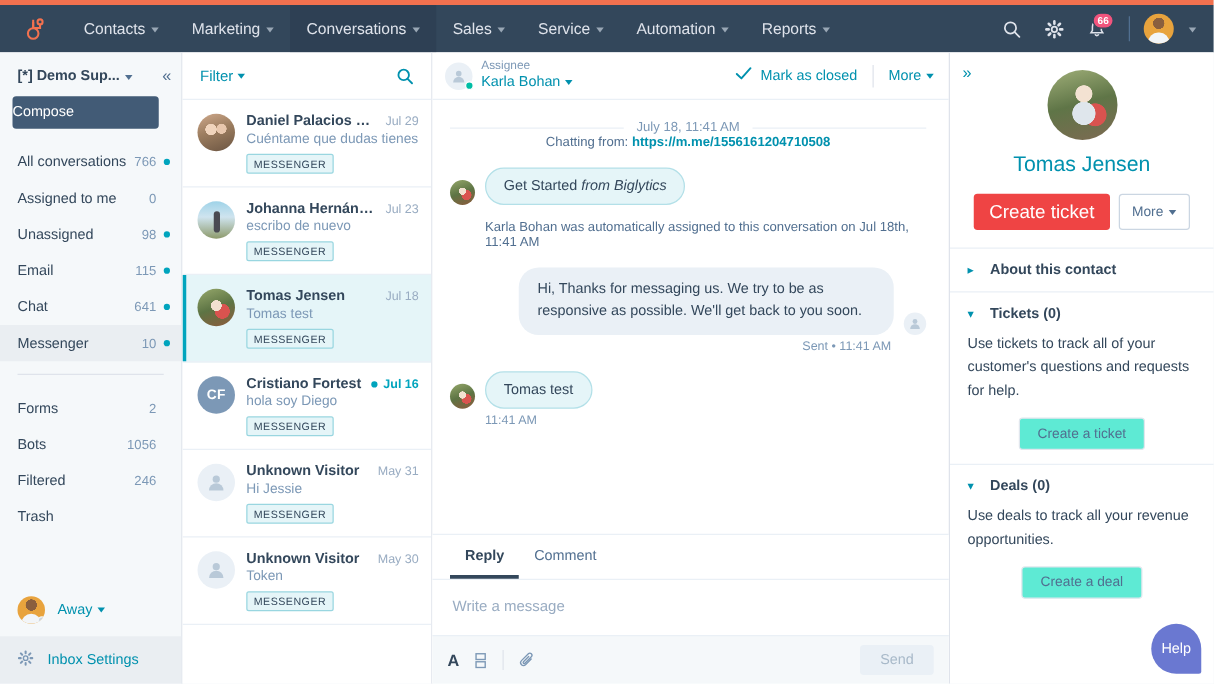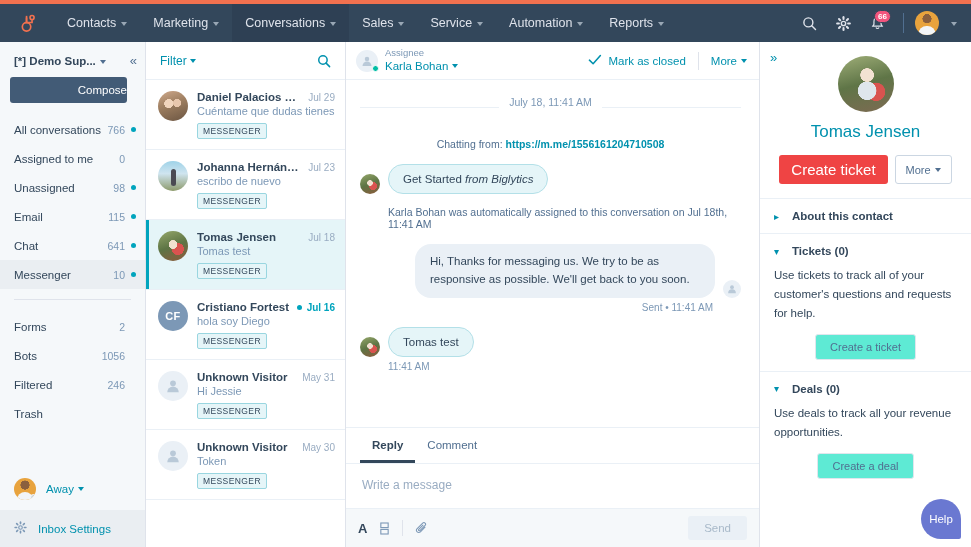--- a/index.html
+++ b/index.html
@@ -66,21 +66,21 @@
     min-height: 0;
   }
   .inbox-select {
     display: flex; align-items: center; gap: 4px;
     padding: 12px 8px 6px 14px; cursor: pointer;
   }
   .inbox-name { font-size: 11.5px; font-weight: bold; color: #33475b; white-space: nowrap; }
   .collapse-btn { margin-left: auto; color: #516f90; font-size: 13px; cursor: pointer; line-height: 1; }
   .compose-btn {
     margin: 4px 18px 10px 10px; background: #425b76; color: #fff;
-    font-size: 11.5px; text-align: right; padding: 7px 0;
+    font-size: 11.5px; text-align: left; padding: 7px 0;
     border-radius: 3px; cursor: pointer;
   }
   .views { padding-top: 2px; }
   .view-row {
     display: flex; align-items: center; height: 29px;
     padding: 0 9px 0 14px; font-size: 11.5px; color: #33475b; cursor: pointer;
   }
   .view-row.active { background: #eaeef2; }
   .view-label { flex: 1; white-space: nowrap; }
   .view-count { font-size: 10.5px; color: #7c98b6; margin-right: 6px; }
@@ -181,21 +181,21 @@
     border-radius: 50%; background: #00bda5; border: 1.5px solid #fff;
   }
   .assignee-label { font-size: 9.5px; color: #7c98b6; line-height: 1.25; }
   .assignee-name { font-size: 11.5px; color: #0091ae; display: flex; align-items: center; gap: 4px; line-height: 1.25; }
   .thread-actions { margin-left: auto; display: flex; align-items: center; gap: 0; }
   .mark-closed { display: flex; align-items: center; gap: 6px; font-size: 11.5px; color: #0091ae; cursor: pointer; padding-right: 12px; }
   .act-divider { width: 1px; height: 18px; background: #dfe3eb; }
   .more-link { display: flex; align-items: center; gap: 4px; font-size: 11.5px; color: #0091ae; cursor: pointer; padding-left: 12px; }
 
   .thread-scroll { flex: 1; overflow: hidden; padding: 16px 18px 8px 14px; min-height: 0; }
-  .day-sep { display: flex; align-items: flex-end; gap: 10px; margin-bottom: 30px; }
+  .day-sep { display: flex; align-items: center; gap: 10px; margin-bottom: 0; }
   .day-sep .line { flex: 1; height: 1px; background: #eaf0f6; }
   .day-sep .txt { font-size: 10.5px; color: #7c98b6; white-space: nowrap; }
   .chatting-from { text-align: center; font-size: 10.5px; color: #516f90; margin-bottom: 14px; }
   .chatting-from a { color: #0091ae; text-decoration: none; font-weight: bold; }
   .msg-in { display: flex; align-items: flex-end; gap: 8px; margin-bottom: 12px; }
   .msg-avatar-sm { width: 20px; height: 20px; border-radius: 50%; flex: 0 0 20px; overflow: hidden; position: relative; }
   .bubble-in {
     background: #e5f5f8; border: 1px solid #b3e0e8; border-radius: 16px;
     padding: 8px 14px; font-size: 11.5px; color: #33475b; max-width: 330px;
   }

